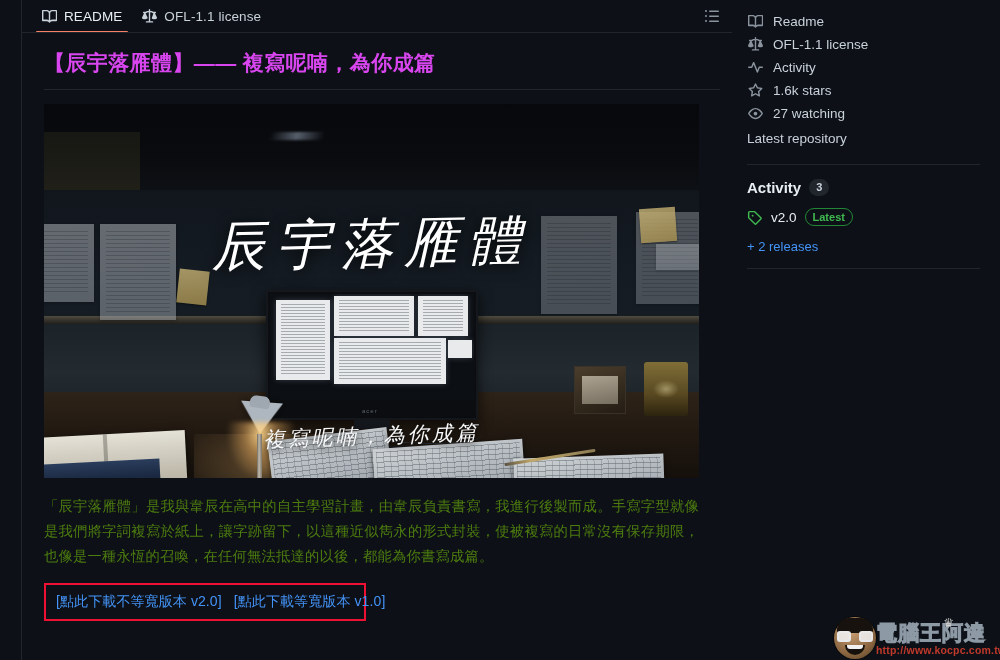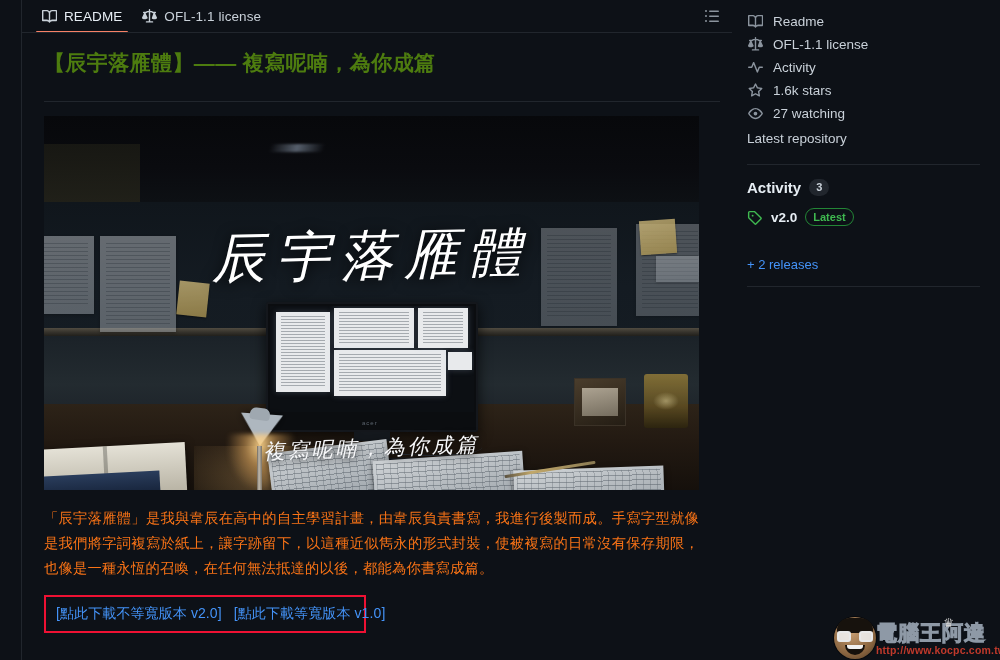--- a/index.html
+++ b/index.html
@@ -86,23 +86,23 @@
   }
 
   
   .readme-body {
     padding: 16px 12px 0 22px;
   }
 
   .h1 {
     font-size: 21px;
     font-weight: 700;
-    color: #4d7c0f;
+    color: #d946ef;
     letter-spacing: .4px;
-    padding-bottom: 24px;
+    padding-bottom: 12px;
     border-bottom: 1px solid #21262d;
     margin-bottom: 14px;
     white-space: nowrap;
   }
 
   
   .hero {
     position: relative;
     width: 655px;
     height: 374px;
@@ -337,21 +337,21 @@
     text-shadow: 0 2px 10px rgba(0,0,0,.9);
     transform: rotate(-2deg);
     white-space: nowrap;
   }
 
   
   .para {
     margin-top: 16px;
     font-size: 14.3px;
     line-height: 25px;
-    color: #f97316;
+    color: #4d7c0f;
     width: 655px;
     text-align: justify;
     letter-spacing: .2px;
   }
 
   .h2 {
     margin-top: 22px;
     font-size: 19px;
     font-weight: 700;
     color: #e6edf3;
@@ -418,32 +418,32 @@
     color: #c9d1d9;
     font-size: 11px;
     font-weight: 600;
     border-radius: 9px;
     padding: 1px 7px;
     line-height: 15px;
   }
 
   .release-row { display: flex; align-items: flex-start; gap: 9px; }
   .release-main { display: flex; align-items: center; gap: 8px; }
-  .rel-ver { font-size: 13.5px; font-weight: 700; color: #e6edf3; cursor: pointer; }
+  .rel-ver { font-size: 13.5px; font-weight: 400; color: #e6edf3; cursor: pointer; }
   .latest-badge {
     border: 1px solid #238636;
     color: #3fb950;
     font-size: 11px;
     font-weight: 600;
     border-radius: 20px;
     padding: 0 7px;
     line-height: 16px;
   }
   .rel-date { font-size: 12px; color: #8b949e; margin-top: 2px; margin-left: 25px; }
-  .more-rel { font-size: 13px; color: #4493f8; margin-top: 31px; cursor: pointer; }
+  .more-rel { font-size: 13px; color: #4493f8; margin-top: 13px; cursor: pointer; }
 
   .pkg-none { font-size: 13px; color: #8b949e; }
 
   
   .watermark {
     position: absolute;
     right: 2px; bottom: 0px;
     width: 166px; height: 44px;
     display: flex;
     align-items: center;

